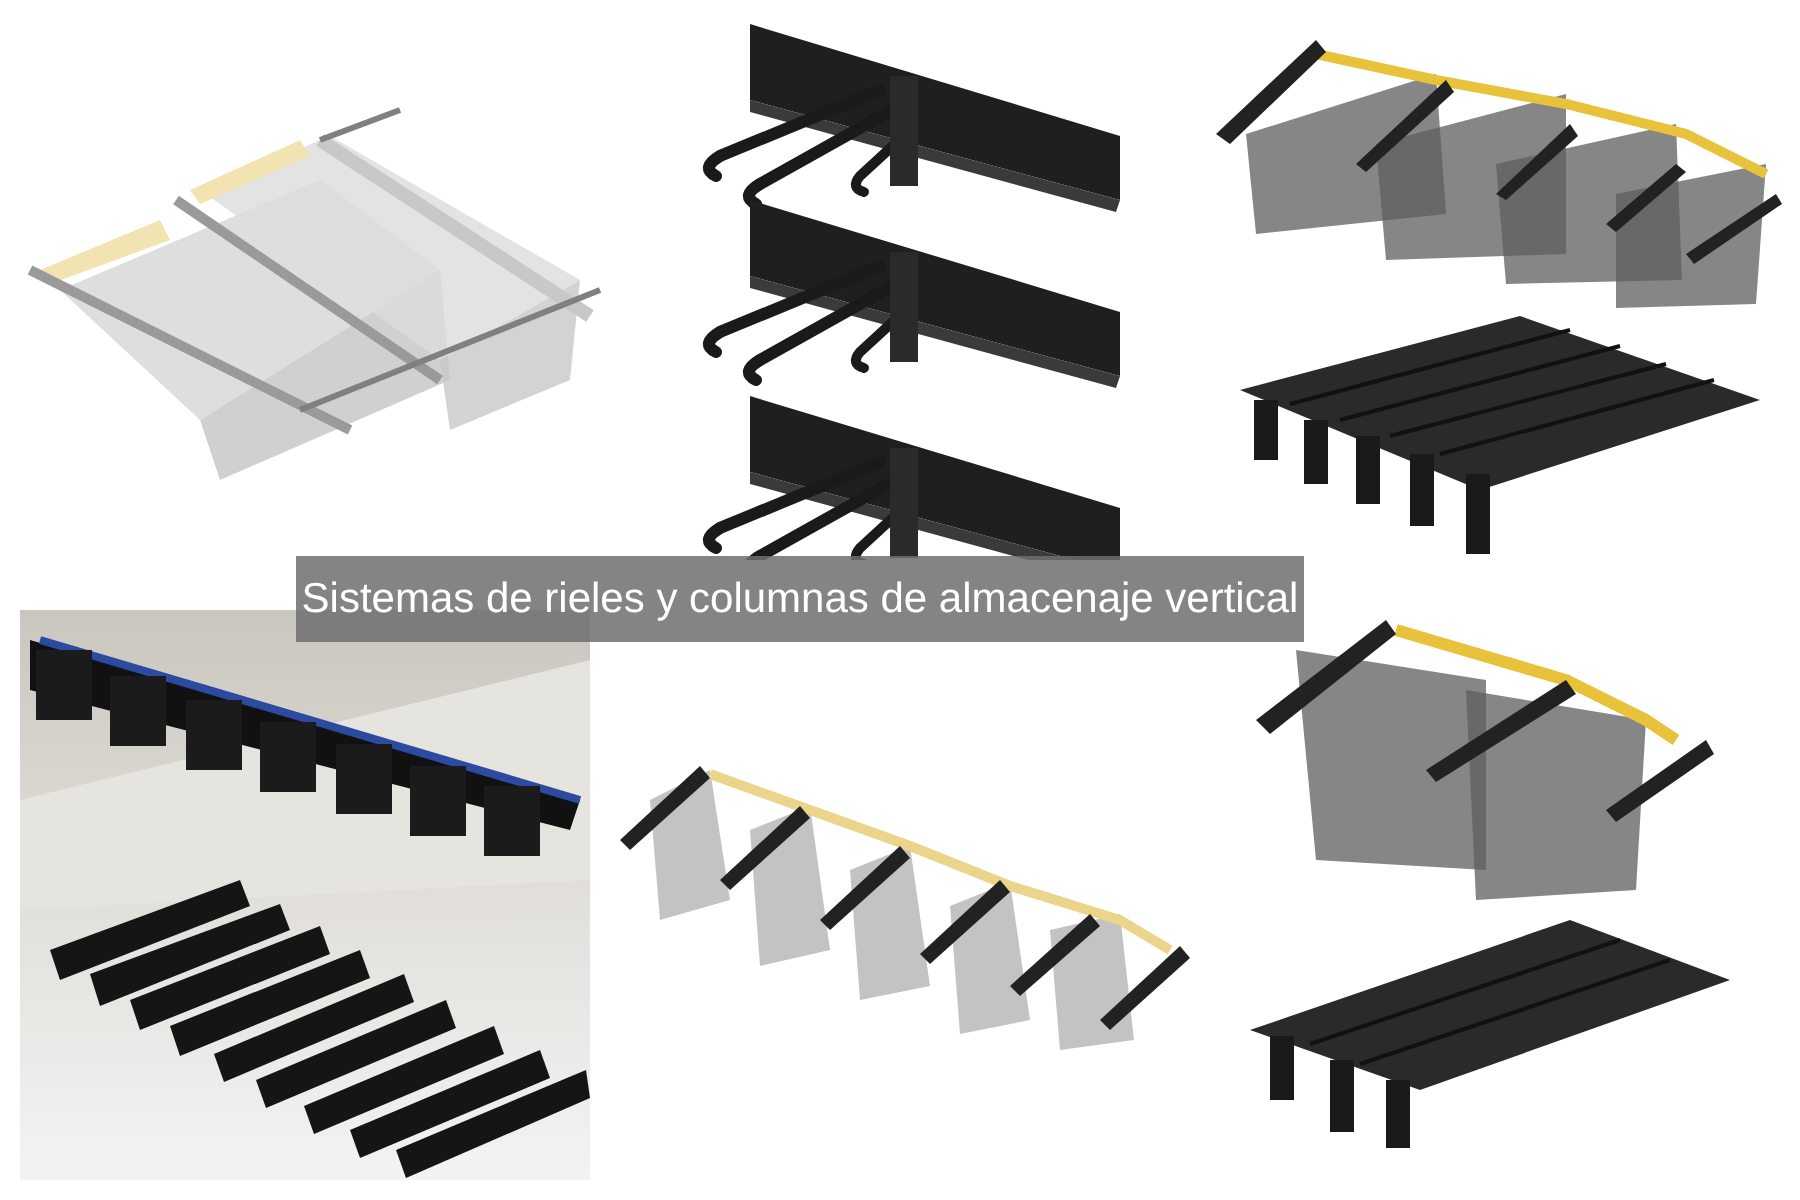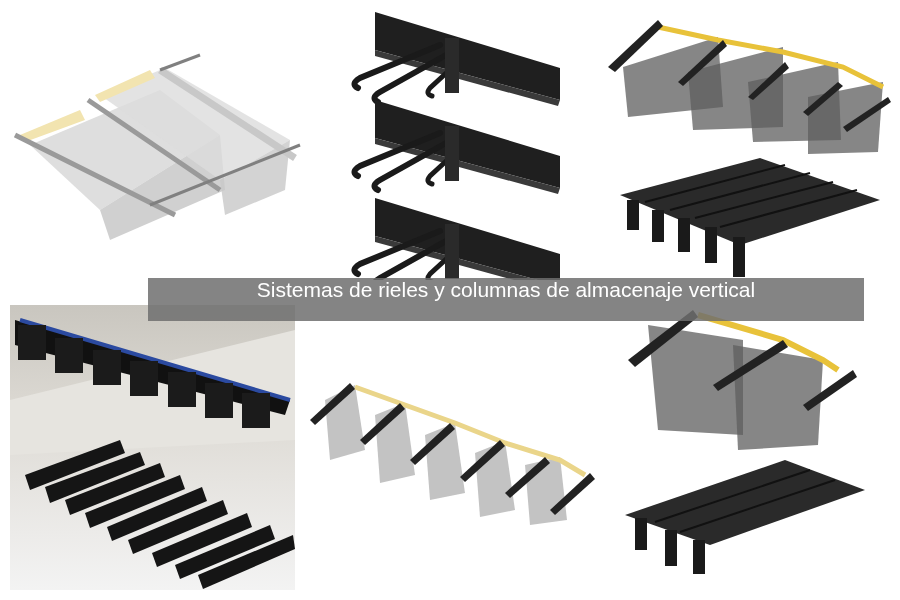--- a/index.html
+++ b/index.html
@@ -1,19 +1,19 @@
 <!DOCTYPE html>
 <html><head>
 <meta charset="utf-8">
 <style>
   html,body{margin:0;padding:0;}
   body{width:900px;height:600px;background:#ffffff;position:relative;overflow:hidden;font-family:"Liberation Sans",sans-serif;}
   .panel{position:absolute;}
   svg{display:block;}
-  .banner{position:absolute;left:148px;top:278px;width:716px;height:43px;background:rgba(110,110,110,0.85);display:flex;justify-content:center;}
+  .banner{position:absolute;left:148px;top:278px;width:504px;height:43px;background:rgba(110,110,110,0.85);display:flex;align-items:center;justify-content:center;}
   .banner span{color:#ffffff;font-size:21px;letter-spacing:0px;white-space:nowrap;}
 </style>
 </head>
 <body>
 
 <div class="panel" style="left:10px;top:40px;width:300px;height:210px;">
   <svg width="300" height="210" viewBox="0 0 300 210">
     <polygon points="20,105 150,50 210,95 90,170" fill="#d6d6d6" opacity="0.8"></polygon>
     <polygon points="90,170 210,95 215,150 100,200" fill="#c4c4c4" opacity="0.8"></polygon>
     <polygon points="90,55 155,28 280,100 210,140" fill="#dcdcdc" opacity="0.8"></polygon>

